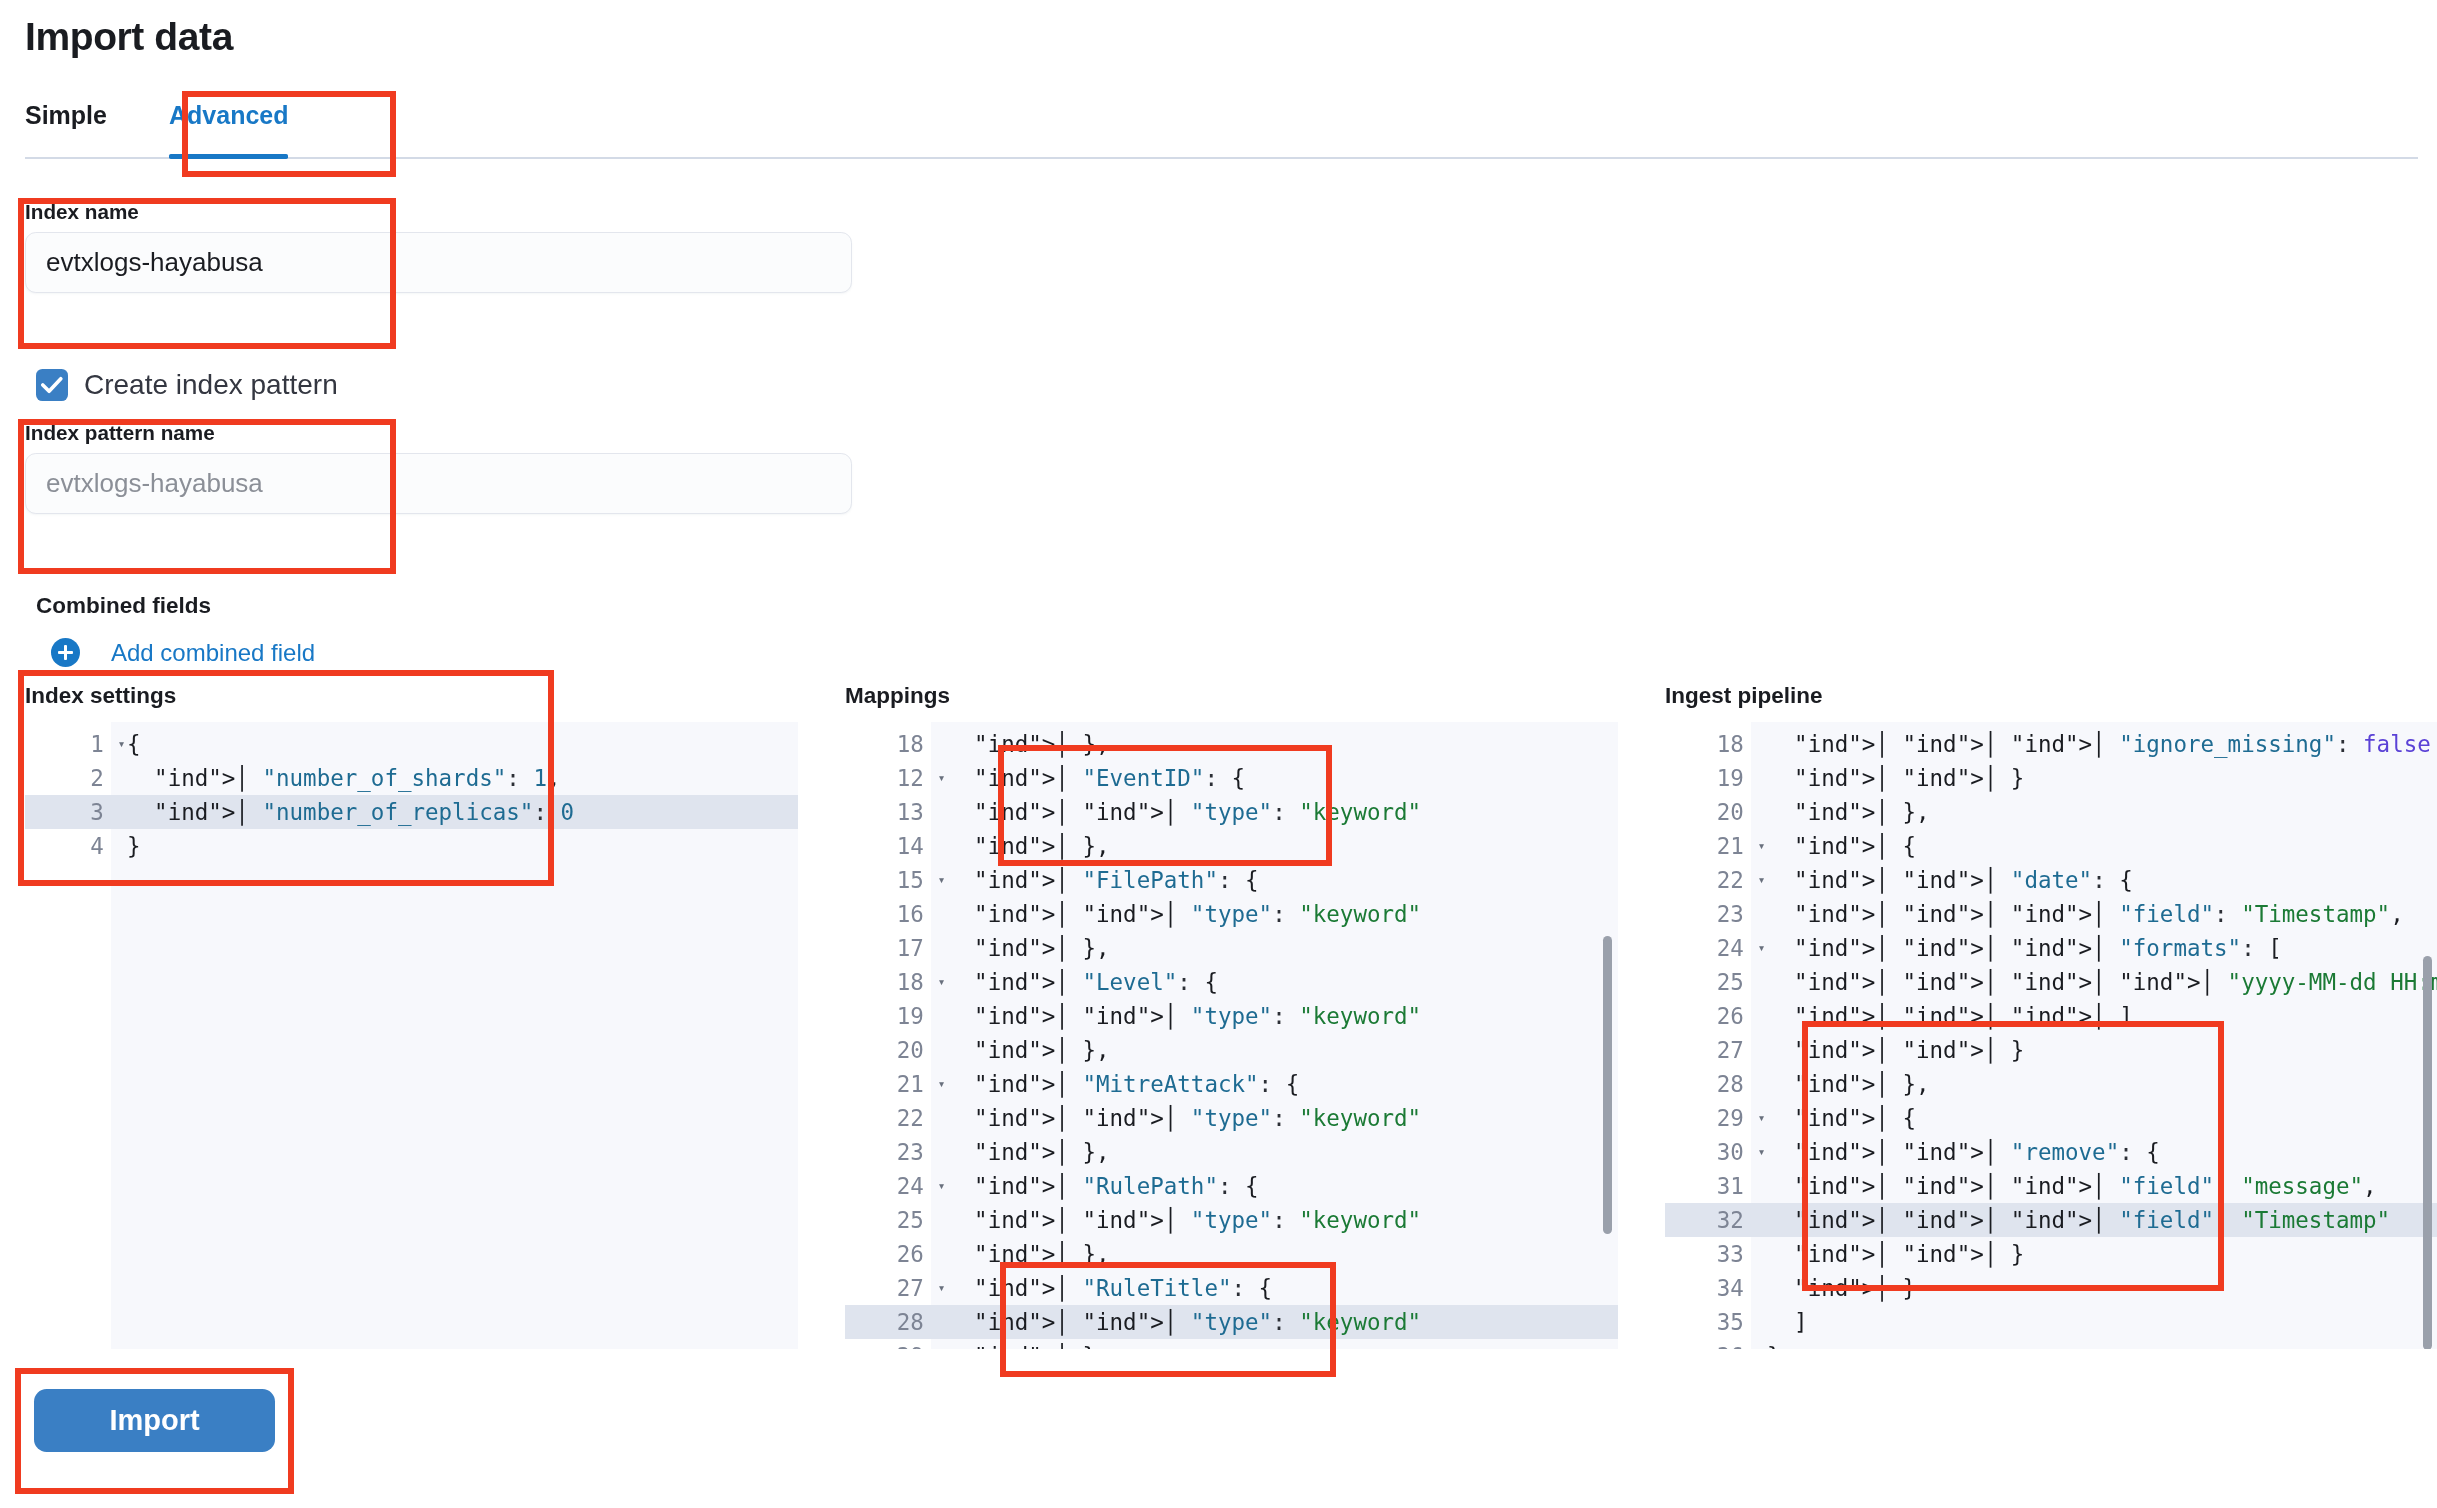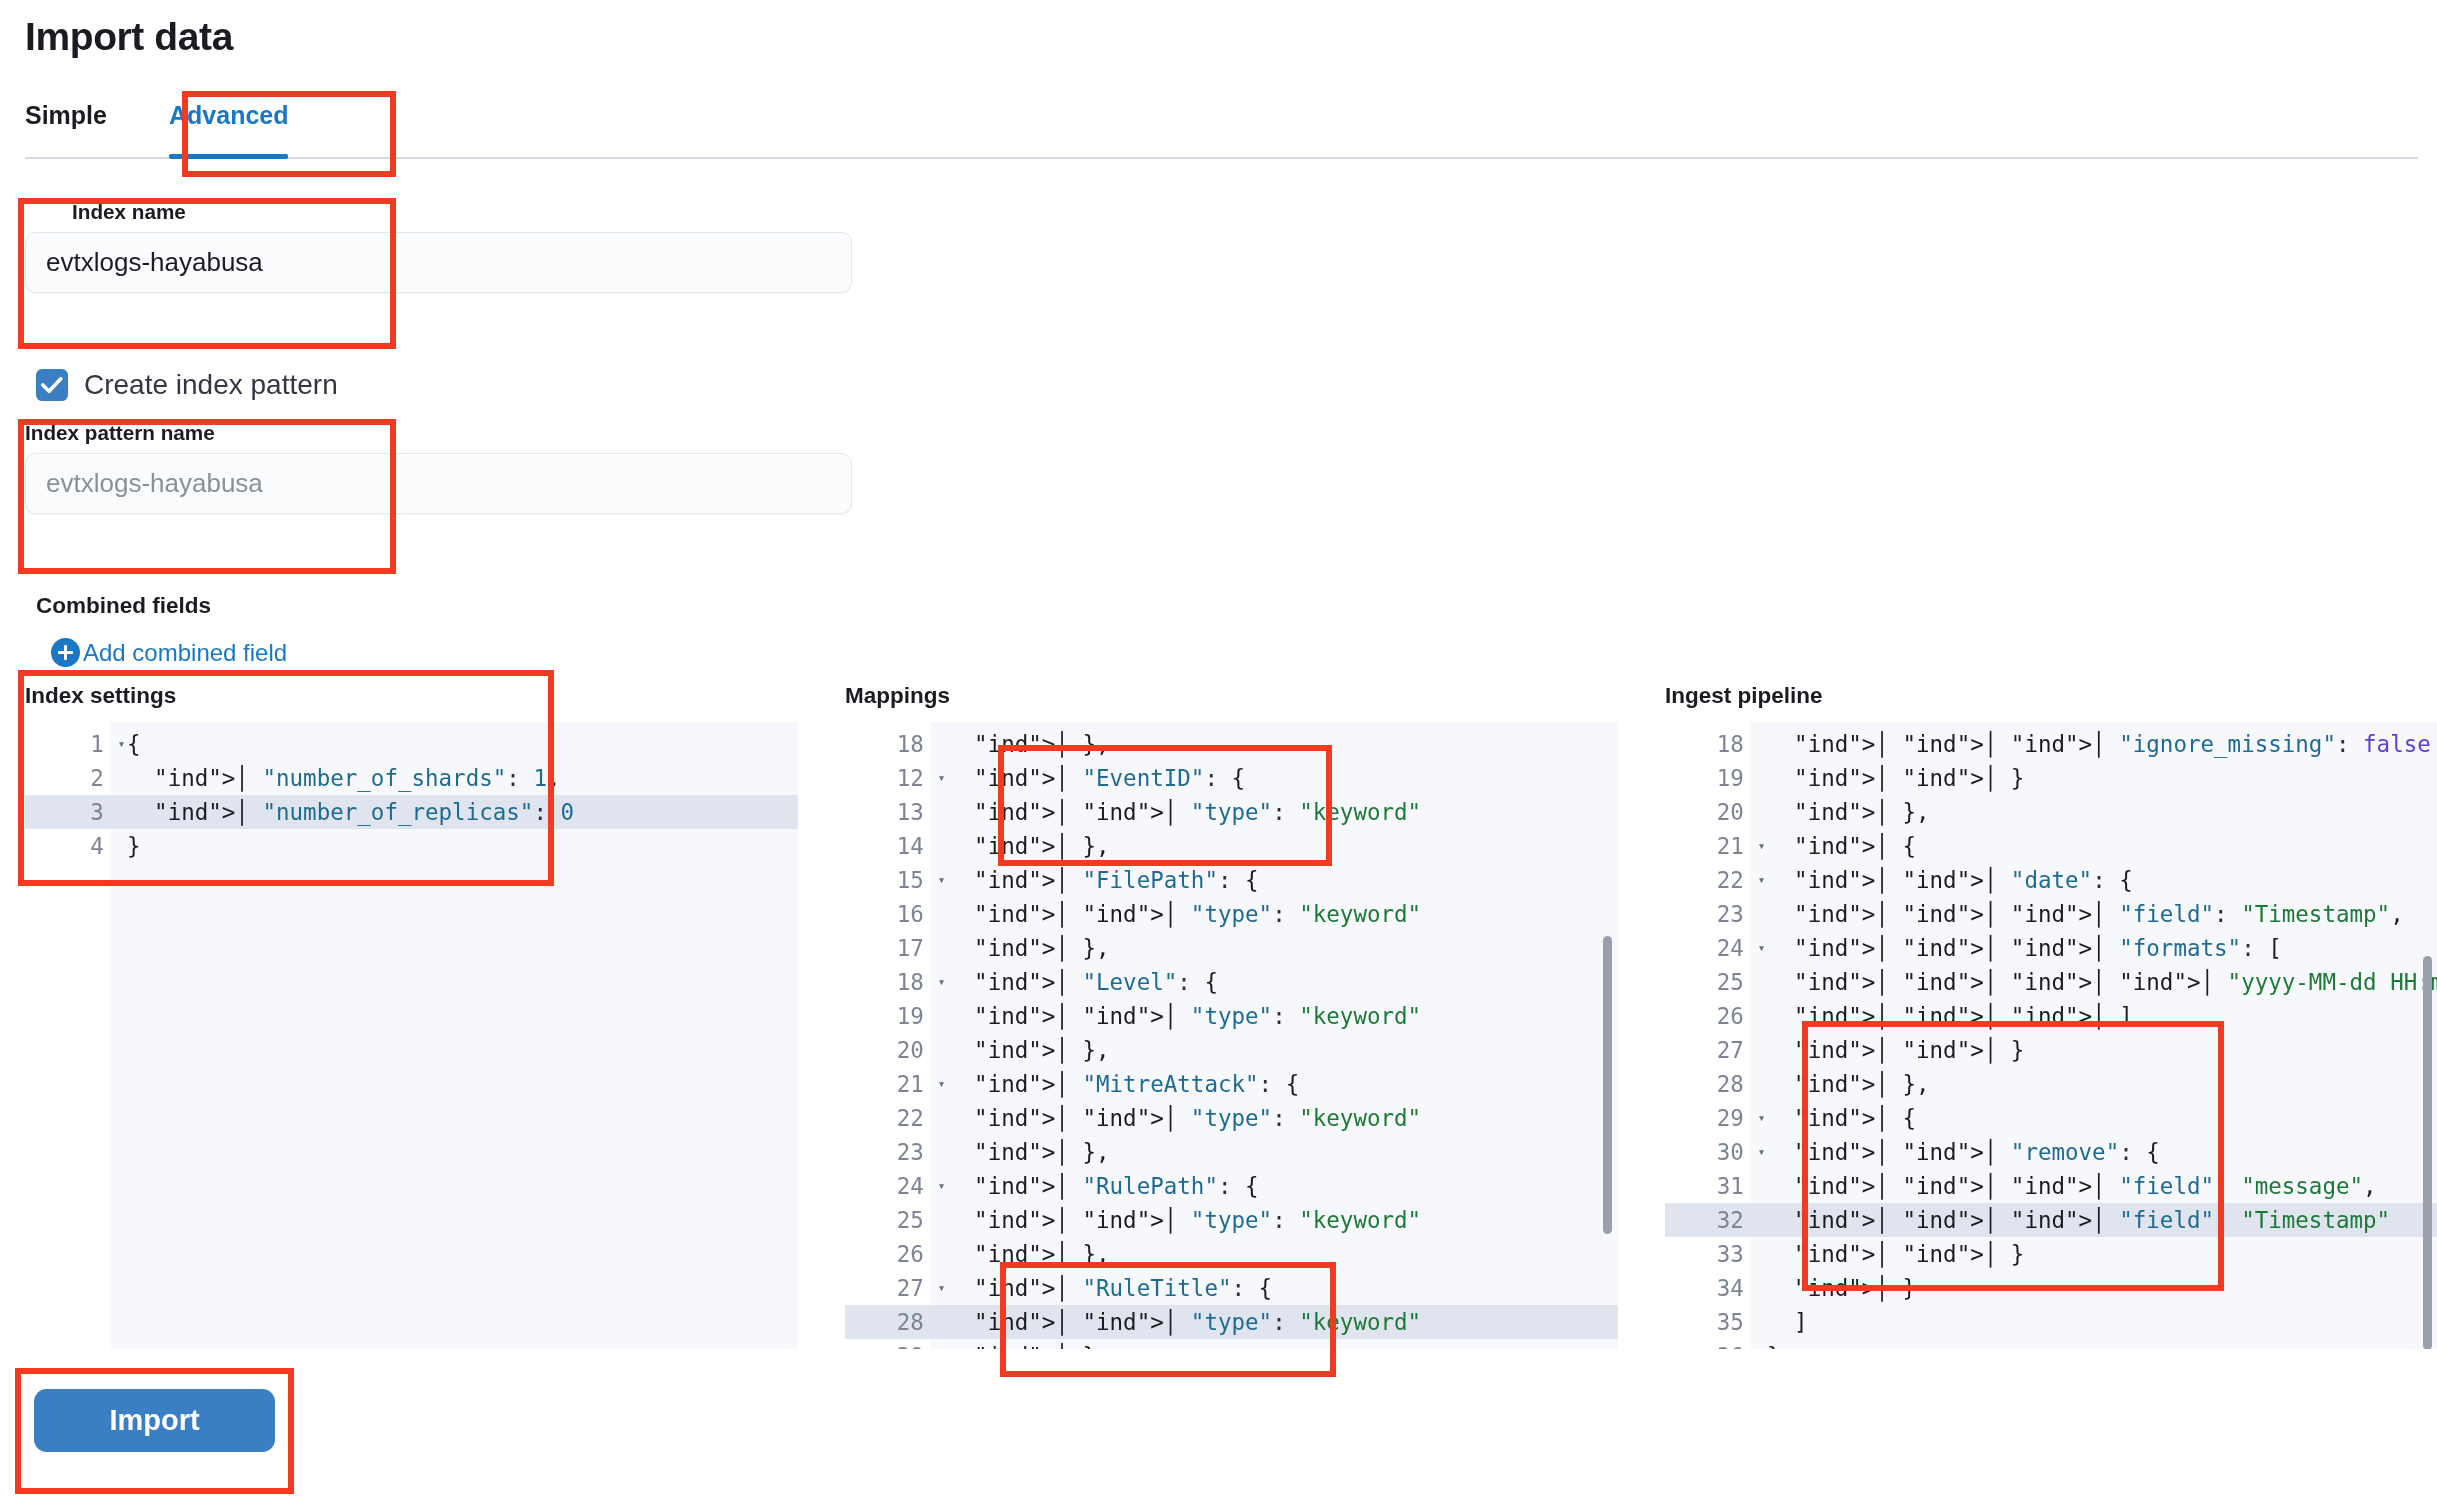--- a/index.html
+++ b/index.html
@@ -75,21 +75,21 @@
   .cb svg { position: absolute; left: 5.4px; top: 7.2px; }
   .cb-label { font-size: 28px; color: #343741; }
 
   
   .combined-label {
     position: absolute; left: 36px; top: 593px;
     font-size: 22.5px; font-weight: 700; color: #1a1c21;
   }
   .add-combined {
     position: absolute; left: 51px; top: 638px;
-    display: flex; align-items: center; gap: 3px;
+    display: flex; align-items: center; gap: 31px;
     cursor: pointer;
   }
   .plus-icon {
     width: 29px; height: 29px; border-radius: 50%;
     background: #1878c6; position: relative; flex: none;
   }
   .plus-icon::before, .plus-icon::after {
     content:""; position:absolute; background:#fff; border-radius:0.9px;
   }
   .plus-icon::before { left: 7.2px; top: 13px; width: 14.4px; height: 3.1px; }
@@ -170,21 +170,21 @@
 <div class="page">
 
   <div class="title">Import data</div>
 
   <div class="tabbar">
     <div class="tabline"></div>
     <button class="tab simple">Simple</button>
     <button class="tab advanced">Advanced</button>
   </div>
 
-  <div class="field-label" style="left:25px; top:200px;margin-left:47px;">Index name</div>
+  <div class="field-label" style="left:25px; top:200px;">Index name</div>
   <input class="text-input" style="left: 25px; top: 232px;" type="text" value="evtxlogs-hayabusa">
 
   <div class="cb-row">
     <span class="cb">
       <svg width="21.6" height="18" viewBox="0 0 24 20" aria-hidden="true">
         <path d="M2 10 L9 17 L22 3" stroke="#ffffff" stroke-width="4" fill="none" stroke-linecap="round" stroke-linejoin="round"></path>
       </svg>
     </span>
     <span class="cb-label">Create index pattern</span>
   </div>

